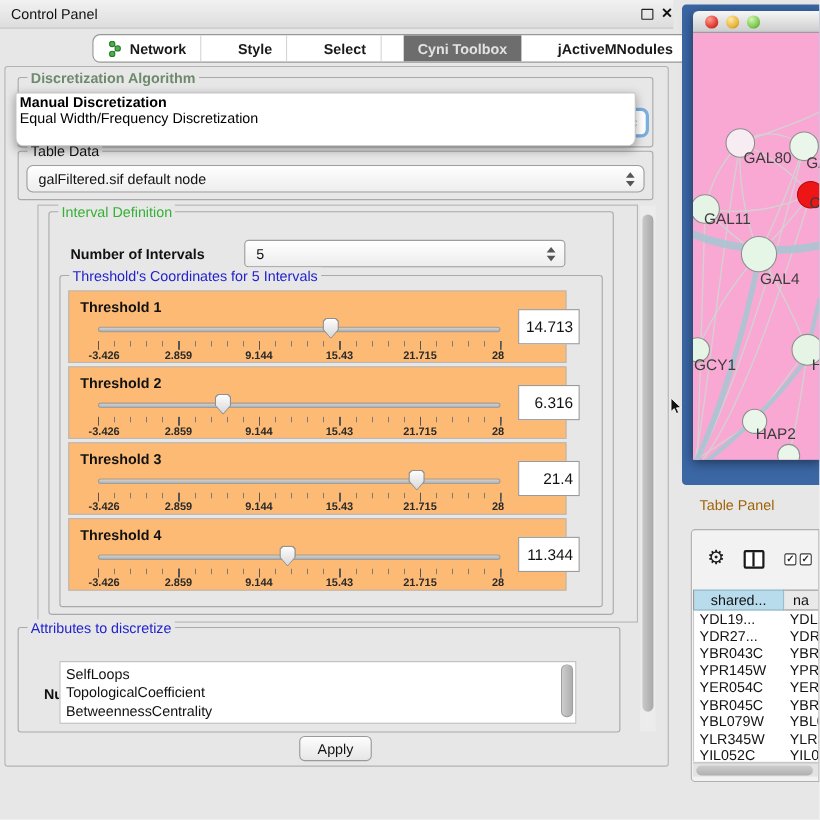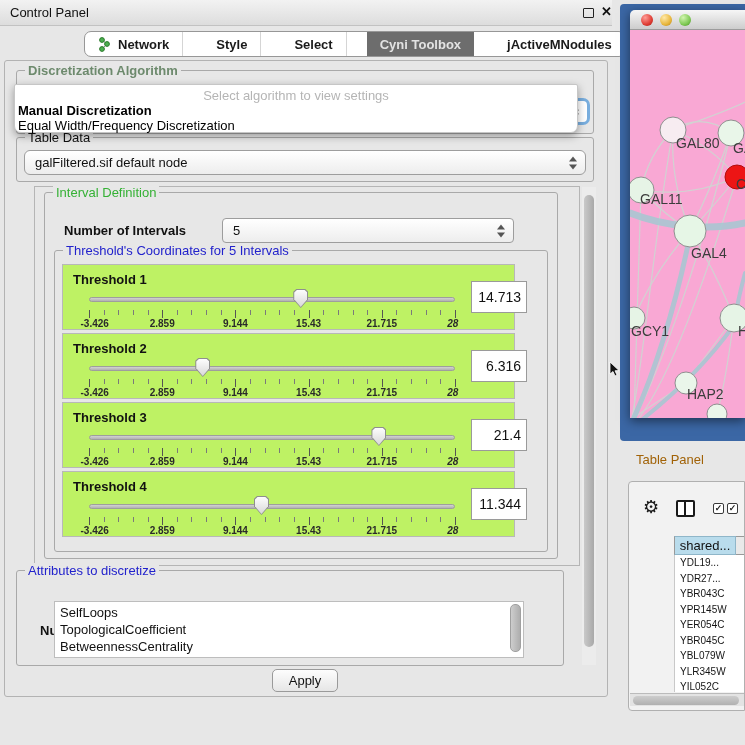--- a/index.html
+++ b/index.html
@@ -61,39 +61,39 @@
   
   .sunken { left:34px; top:186px; width:546px; height:380px; border:1px solid #b5b5b5; background:#e7e7e7; }
   .g-interval { left:44px; top:192px; width:514px; height:367px; }
   .g-interval .group-label { left:8px; color:#35b135; }
   .ni-label { left:64px; top:223px; font-size:13px; font-weight:bold; color:#111; }
   .ni-combo { left:222px; top:218px; width:292px; height:25px; border-radius:4px; }
   .g-thresh { left:54px; top:250px; width:494px; height:302px; }
   .g-thresh .group-label { left:8px; color:#2222cc; }
 
   .th-row { position:absolute; left:62px; width:453px; height:66px;
-    background:#bef264; border:1px solid #b8b8b8; }
+    background:#fdba74; border:1px solid #b8b8b8; }
   .th-label { position:absolute; left:10px; top:7px; font-size:13px; font-weight:bold; color:#111; }
   .slider { position:absolute; left:26px; top:0; width:367px; height:66px; }
   .track { position:absolute; left:0; top:32px; width:366px; height:5px;
     background:linear-gradient(#d2d2d2,#b2b2b2); border:1px solid #9e9e9e; border-radius:3px; }
   .handle { position:absolute; top:24px; width:15px; height:19px; background:#8f8f8f;
     clip-path:polygon(20% 0,80% 0,100% 15%,100% 55%,50% 100%,0 55%,0 15%); }
   .handle .inner { position:absolute; left:1px; top:1px; width:13px; height:17px;
     background:linear-gradient(#fdfdfd,#d8d8d8);
     clip-path:polygon(20% 0,80% 0,100% 15%,100% 55%,50% 100%,0 55%,0 15%); }
   .ticks { position:absolute; left:0; top:45px; width:367px; height:8px;
     background-image:
       repeating-linear-gradient(90deg,#555 0,#555 1px,transparent 1px,transparent 73.2px),
       repeating-linear-gradient(90deg,#7a7a7a 0,#7a7a7a 1px,transparent 1px,transparent 14.64px);
     background-size:100% 8px,100% 5px; background-repeat:no-repeat,no-repeat; }
   .tick-labels { position:absolute; left:0; top:53px; width:366px; height:12px; }
   .tick-labels span { position:absolute; transform:translateX(-50%); font-size:10px; font-weight:bold; color:#2a2a2a; white-space:nowrap; }
   .tick-labels span:first-child { transform:translateX(-30%); }
-  .tick-labels span:last-child { transform:translateX(-70%);font-style:italic; }
+  .tick-labels span:last-child { transform:translateX(-70%); }
   .val-box { position:absolute; left:408px; top:16px; width:56px; height:32px;
     background:#fff; border:1px solid #9a9a9a; font-size:14px; color:#111;
     text-align:right; line-height:30px; padding-right:5px; }
 
   .g-attrs { left:16px; top:570px; width:548px; height:96px; }
   .g-attrs .group-label { left:8px; color:#2222cc; }
   .attrs-header { left:40px; top:585px; font-size:13px; font-weight:bold; color:#111;margin-top:38px; }
   .attr-list { left:54px; top:601px; width:470px; height:57px; background:#fff;
     border:1px solid #bdbdbd; overflow:hidden; }
   .attr-list ul { list-style:none; padding:2px 0 0 5px; }
@@ -135,28 +135,28 @@
   .table-panel { left:628px; top:481px; width:117px; height:230px; background:#f2f2f2;
     border:1px solid #b0b0b0; border-radius:4px 0 0 4px; overflow:hidden; }
   .tp-toolbar { position:relative; height:54px; }
   .gear { position:absolute; left:14px; top:16px; font-size:18px; color:#1a1a1a; line-height:18px; }
   .split-icon { position:absolute; left:47px; top:18px; width:19px; height:17px;
     border:2px solid #1a1a1a; border-radius:2px; background:#fff; }
   .split-icon::before { content:""; position:absolute; left:6px; top:0; width:2px; height:13px; background:#1a1a1a; }
   .cb-icon { position:absolute; top:21px; width:11px; height:11px; border:1.5px solid #3a3a3a;
     border-radius:2px; background:#fff; font-size:9px; line-height:9px; text-align:center; color:#222; font-weight:bold; }
   .cb1 { left:84px; } .cb2 { left:98px; }
-  .tp-table { position:absolute; left:1px; top:54px; right:0;padding-left:44px; }
+  .tp-table { position:absolute; left:1px; top:54px; right:0; }
   .tp-head { display:flex; height:19px; font-size:13px; color:#111; }
   .tp-head .c1 { width:83px; background:#b9dcec; border:1px solid #8fb6c9; border-left:1px solid #999;
     text-align:center; line-height:17px; }
   .tp-head .c2 { flex:1; background:#e9e9e9; border-top:1px solid #999; border-bottom:1px solid #999;
     padding-left:8px; line-height:17px; overflow:hidden; }
   .tp-rows { background:#fff; height:137px; overflow:hidden; border-left:1px solid #c9c9c9; }
-  .tp-row { display:flex; height:15.5px; font-size:10px; color:#141414;align-items:center; }
+  .tp-row { display:flex; height:15.5px; font-size:13px; color:#141414;align-items:center; }
   .tp-row .c1 { width:83px; padding-left:5px; overflow:hidden; white-space:nowrap; }
   .tp-row .c2 { flex:1; padding-left:4px; overflow:hidden; white-space:nowrap; }
   .h-scrollbar { position:absolute; left:1px; top:211px; right:0; height:13px; background:#e3e3e3; border-top:1px solid #bbb; }
   .h-scrollbar .thumb { position:absolute; left:3px; top:2px; width:106px; height:9px; border-radius:4.5px;
     background:linear-gradient(#cdcdcd,#b0b0b0); }
 
   .cursor { left:609px; top:362px; width:12px; height:16px; z-index:60; }
 </style>
 </head>
 <body>
@@ -200,21 +200,20 @@
     <span class="group-label">Discretization Algorithm</span>
   </div>
   <div class="abs focus-combo">
     <span class="combo-arrows">
         <span class="up"></span>
         <span class="dn"></span>
       </span>
   </div>
 
   <div class="abs popup">
-    <div class="popup-prompt">Select algorithm to view settings</div>
     <div class="popup-item bold">Manual Discretization</div>
     <div class="popup-item">Equal Width/Frequency Discretization</div>
   </div>
 
   <div class="abs groupbox g-table-data">
     <span class="group-label">Table Data</span>
   </div>
   <div class="abs combo td-combo">
     <span>galFiltered.sif default node</span>
     <span class="combo-arrows">

